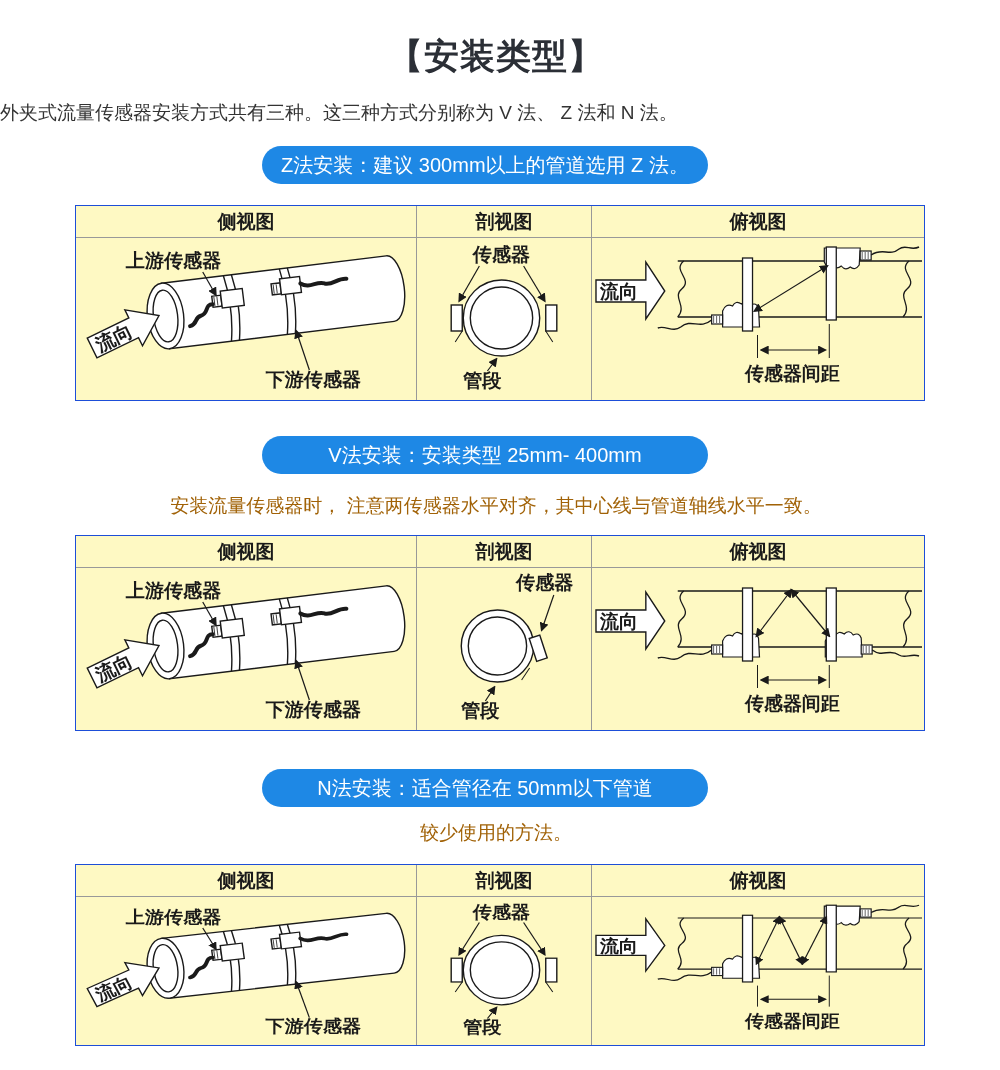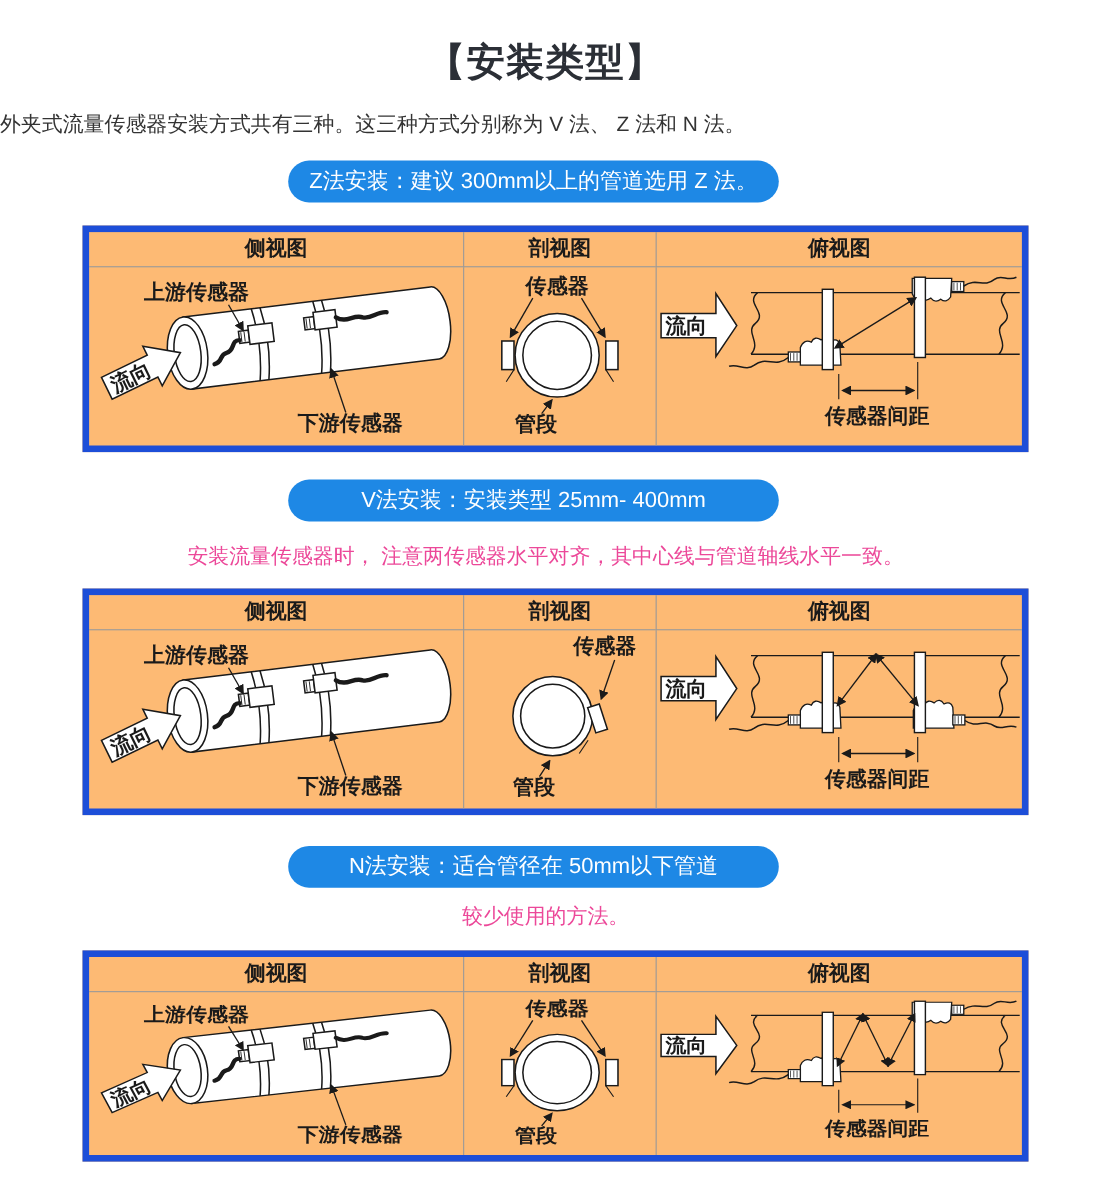--- a/index.html
+++ b/index.html
@@ -3,22 +3,22 @@
 <meta charset="utf-8">
 <style>
   html,body{margin:0;padding:0;background:#fff;}
   .page{position:relative;width:992px;height:1070px;background:#fff;overflow:hidden;
         font-family:"Liberation Sans","DejaVu Sans",sans-serif;color:#333;}
   .title{position:absolute;top:33px;left:0;width:100%;text-align:center;
          font-size:35px;font-weight:bold;color:#2b2f36;letter-spacing:1px;}
   .intro{position:absolute;top:100px;left:0;width:100%;text-align:left;font-size:19px;color:#333;}
   .pill{position:absolute;left:262px;width:446px;height:38px;border-radius:19px;
         background:#1E88E5;color:#fff;font-size:20px;line-height:38px;text-align:center;}
-  .note{position:absolute;left:0;width:100%;text-align:center;font-size:19px;color:#ec4899;}
-  .dtable{position:absolute;left:75px;width:848px;border:6px solid #1d4ed8;background:#fdba74;}
+  .note{position:absolute;left:0;width:100%;text-align:center;font-size:19px;color:#a16207;}
+  .dtable{position:absolute;left:75px;width:848px;border:1px solid #1d4ed8;background:#fef9c3;}
   .thead,.tbody{display:grid;grid-template-columns:340px 175px 333px;}
   .th,.td{box-sizing:border-box;}
   .th{height:32px;line-height:31px;text-align:center;font-size:19px;font-weight:bold;
       color:#1a1a1a;border-bottom:1px solid #999;}
   .th+.th,.td+.td{border-left:1px solid #999;}
   .td{position:relative;overflow:hidden;}
   .tall .td{height:162px;} .short .td{height:148px;}
   .td svg{display:block;width:100%;height:100%;}
   svg text{font-family:"Liberation Sans","DejaVu Sans",sans-serif;font-weight:bold;fill:#1a1a1a;}
   .ln{stroke:#1a1a1a;stroke-width:1.2;} .lnt{stroke:#1a1a1a;stroke-width:1;}

